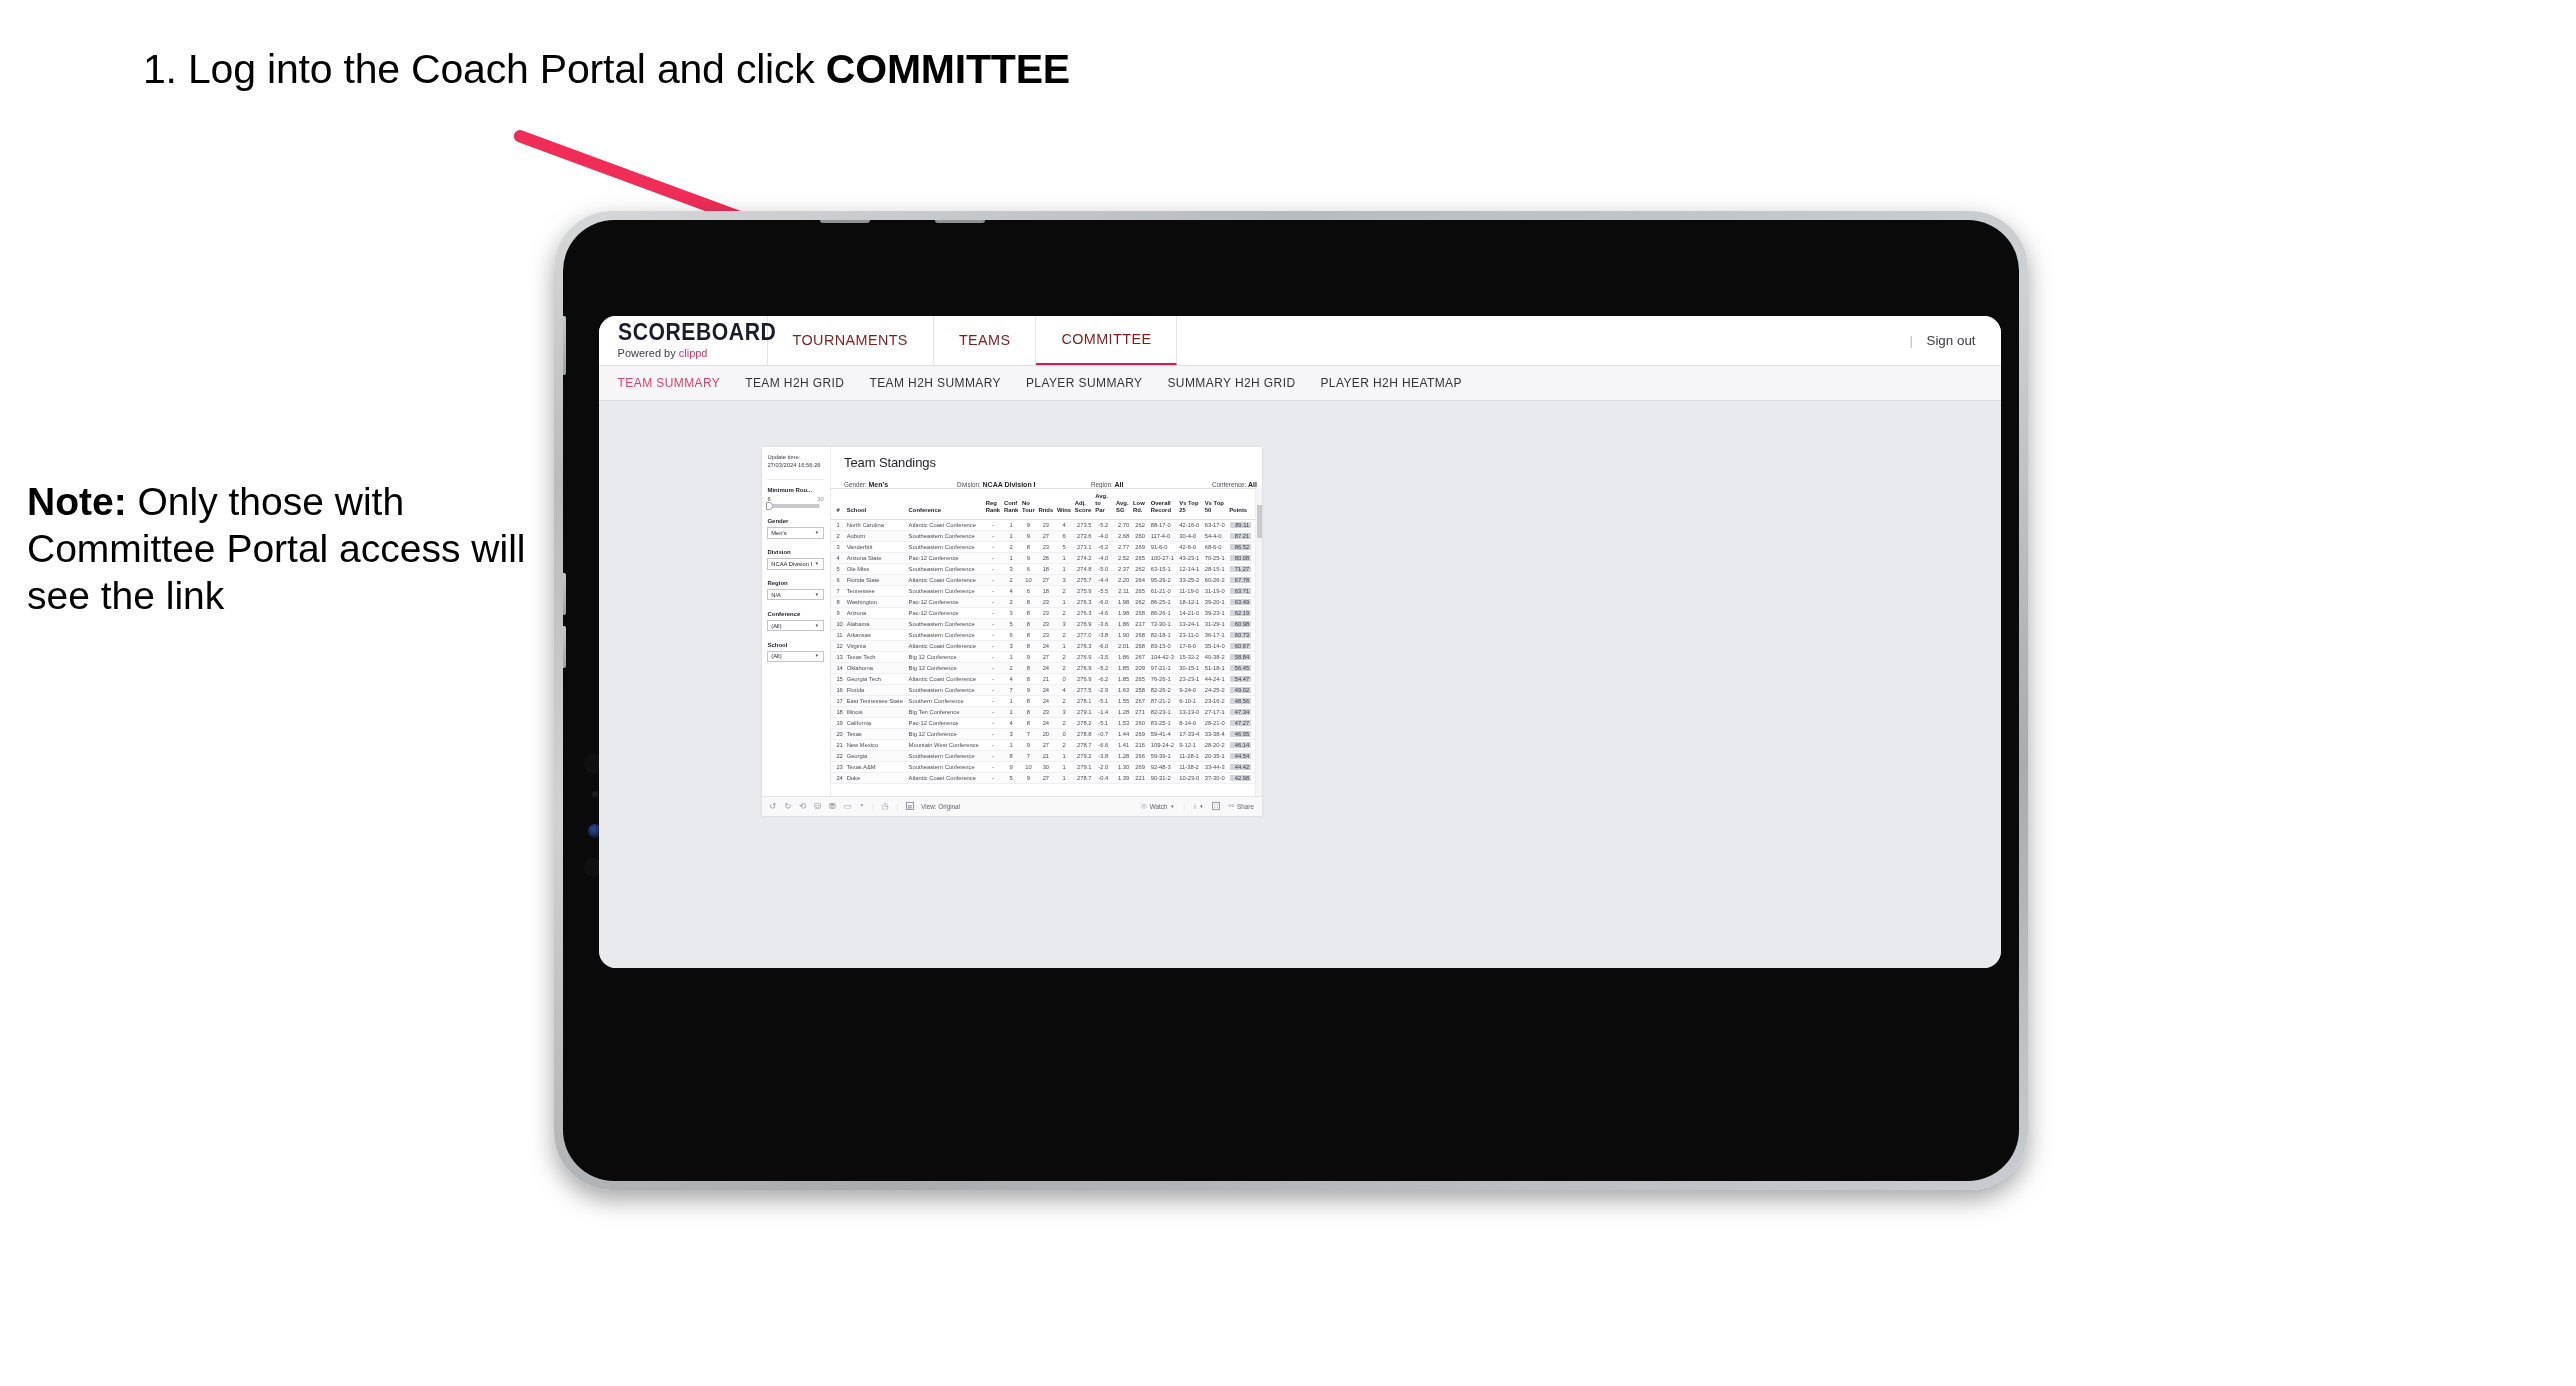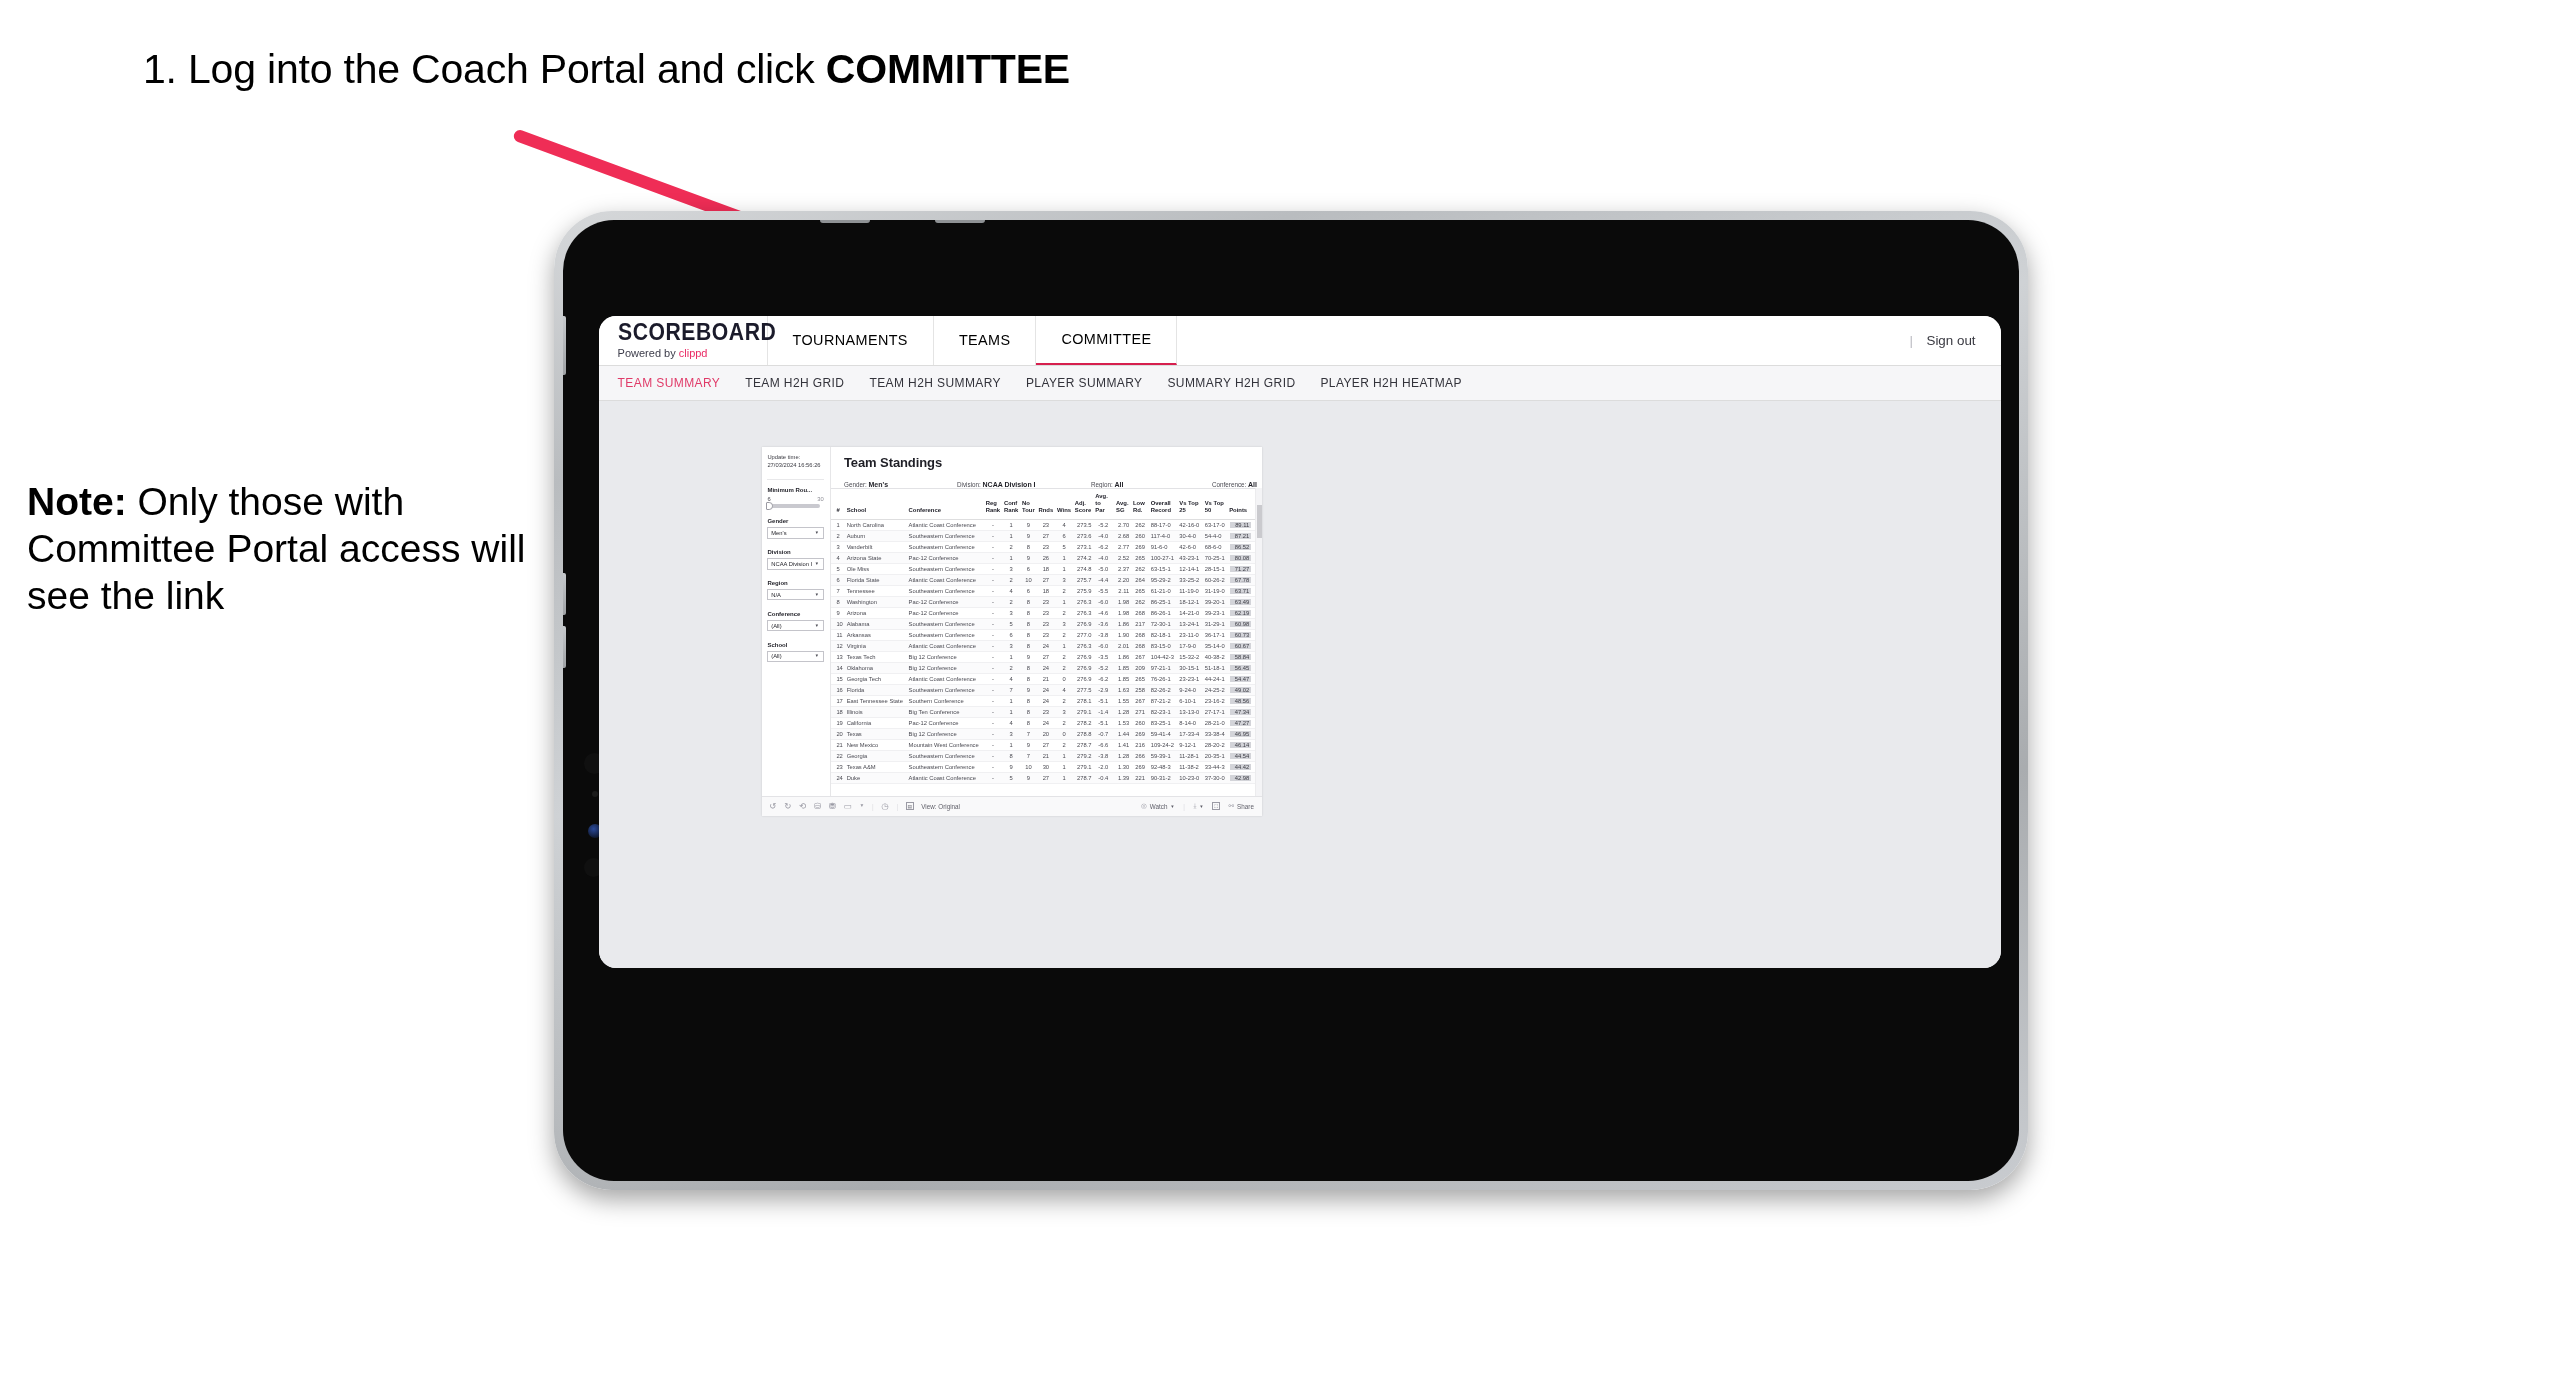--- a/index.html
+++ b/index.html
@@ -71,21 +71,21 @@
   #brand-name {
     font-family: "Liberation Sans Narrow","Liberation Sans", sans-serif;
     font-weight: 700; font-size: 23px; letter-spacing: 0.6px; color: #1b1b2b;
     transform: scaleX(.92); transform-origin: left center; line-height: 1;
   }
   #brand-sub { font-size: 11px; color: #3c3c4a; margin-top: 2.9px; white-space: nowrap; }
   #brand-sub .pink { color: #ea2a64; font-weight: 400; }
 
   .topnav {
     display: flex; align-items: center; justify-content: center;
-    padding: 0 25px; font-size: 14.4px; color: #000000;
+    padding: 0 25px; font-size: 14.4px; color: #7f1d1d;
     letter-spacing: 0.4px; border-right: 1px solid #e4e4e4;
     cursor: pointer; white-space: nowrap;
   }
   .topnav.active { border-bottom: 2.9px solid #d61f4e; }
   #header-spacer { flex: 1; }
   #signout-wrap {
     display: flex; align-items: center; gap: 13.4px; padding-right: 25px;
     font-size: 13.4px; color: #3a3a42;
   }
   #signout-div { color: #b9b9c0; }
@@ -126,21 +126,21 @@
   .fl-select {
     height: 11.5px; border: 1px solid #c4c4ca; background:#fff;
     display:flex; align-items:center; justify-content: space-between;
     padding: 0 2.9px; font-size: 5.8px; color:#23232a;
   }
   .fl-select .cv { transform: scale(.72); color:#4a4a52; }
 
   
   #report { flex: 1; display: flex; flex-direction: column; min-width: 0; }
   #report-head { padding: 8.6px 0 0 13.4px; }
-  #report-title { font-size: 13px; color: #1f1f26; font-weight: 700; letter-spacing: -0.1px; }
+  #report-title { font-size: 13px; color: #1f1f26; font-weight: 400; letter-spacing: -0.1px; }
   #report-params { display: flex; margin-top: 10.5px; font-size: 6.3px; color:#4a4a52; }
   #report-params .p { white-space: nowrap; }
   #report-params .p b { color:#1f1f26; font-weight: 700; font-size: 7px; }
   #p1 { width: 113px; } #p2 { width: 134px; } #p3 { width: 121px; }
 
   #tablewrap { flex:1; min-height: 0; display:flex; position: relative; }
   #tablescroll { flex: 1; overflow: hidden; border-top: 1px solid #e2e2e5; }
   table#standings { width: 100%; border-collapse: collapse; font-size: 5.8px; color: #4a4a52; }
   table#standings thead th {
     font-weight: 700; color: #21212a; font-size: 5.9px; text-align: left;

